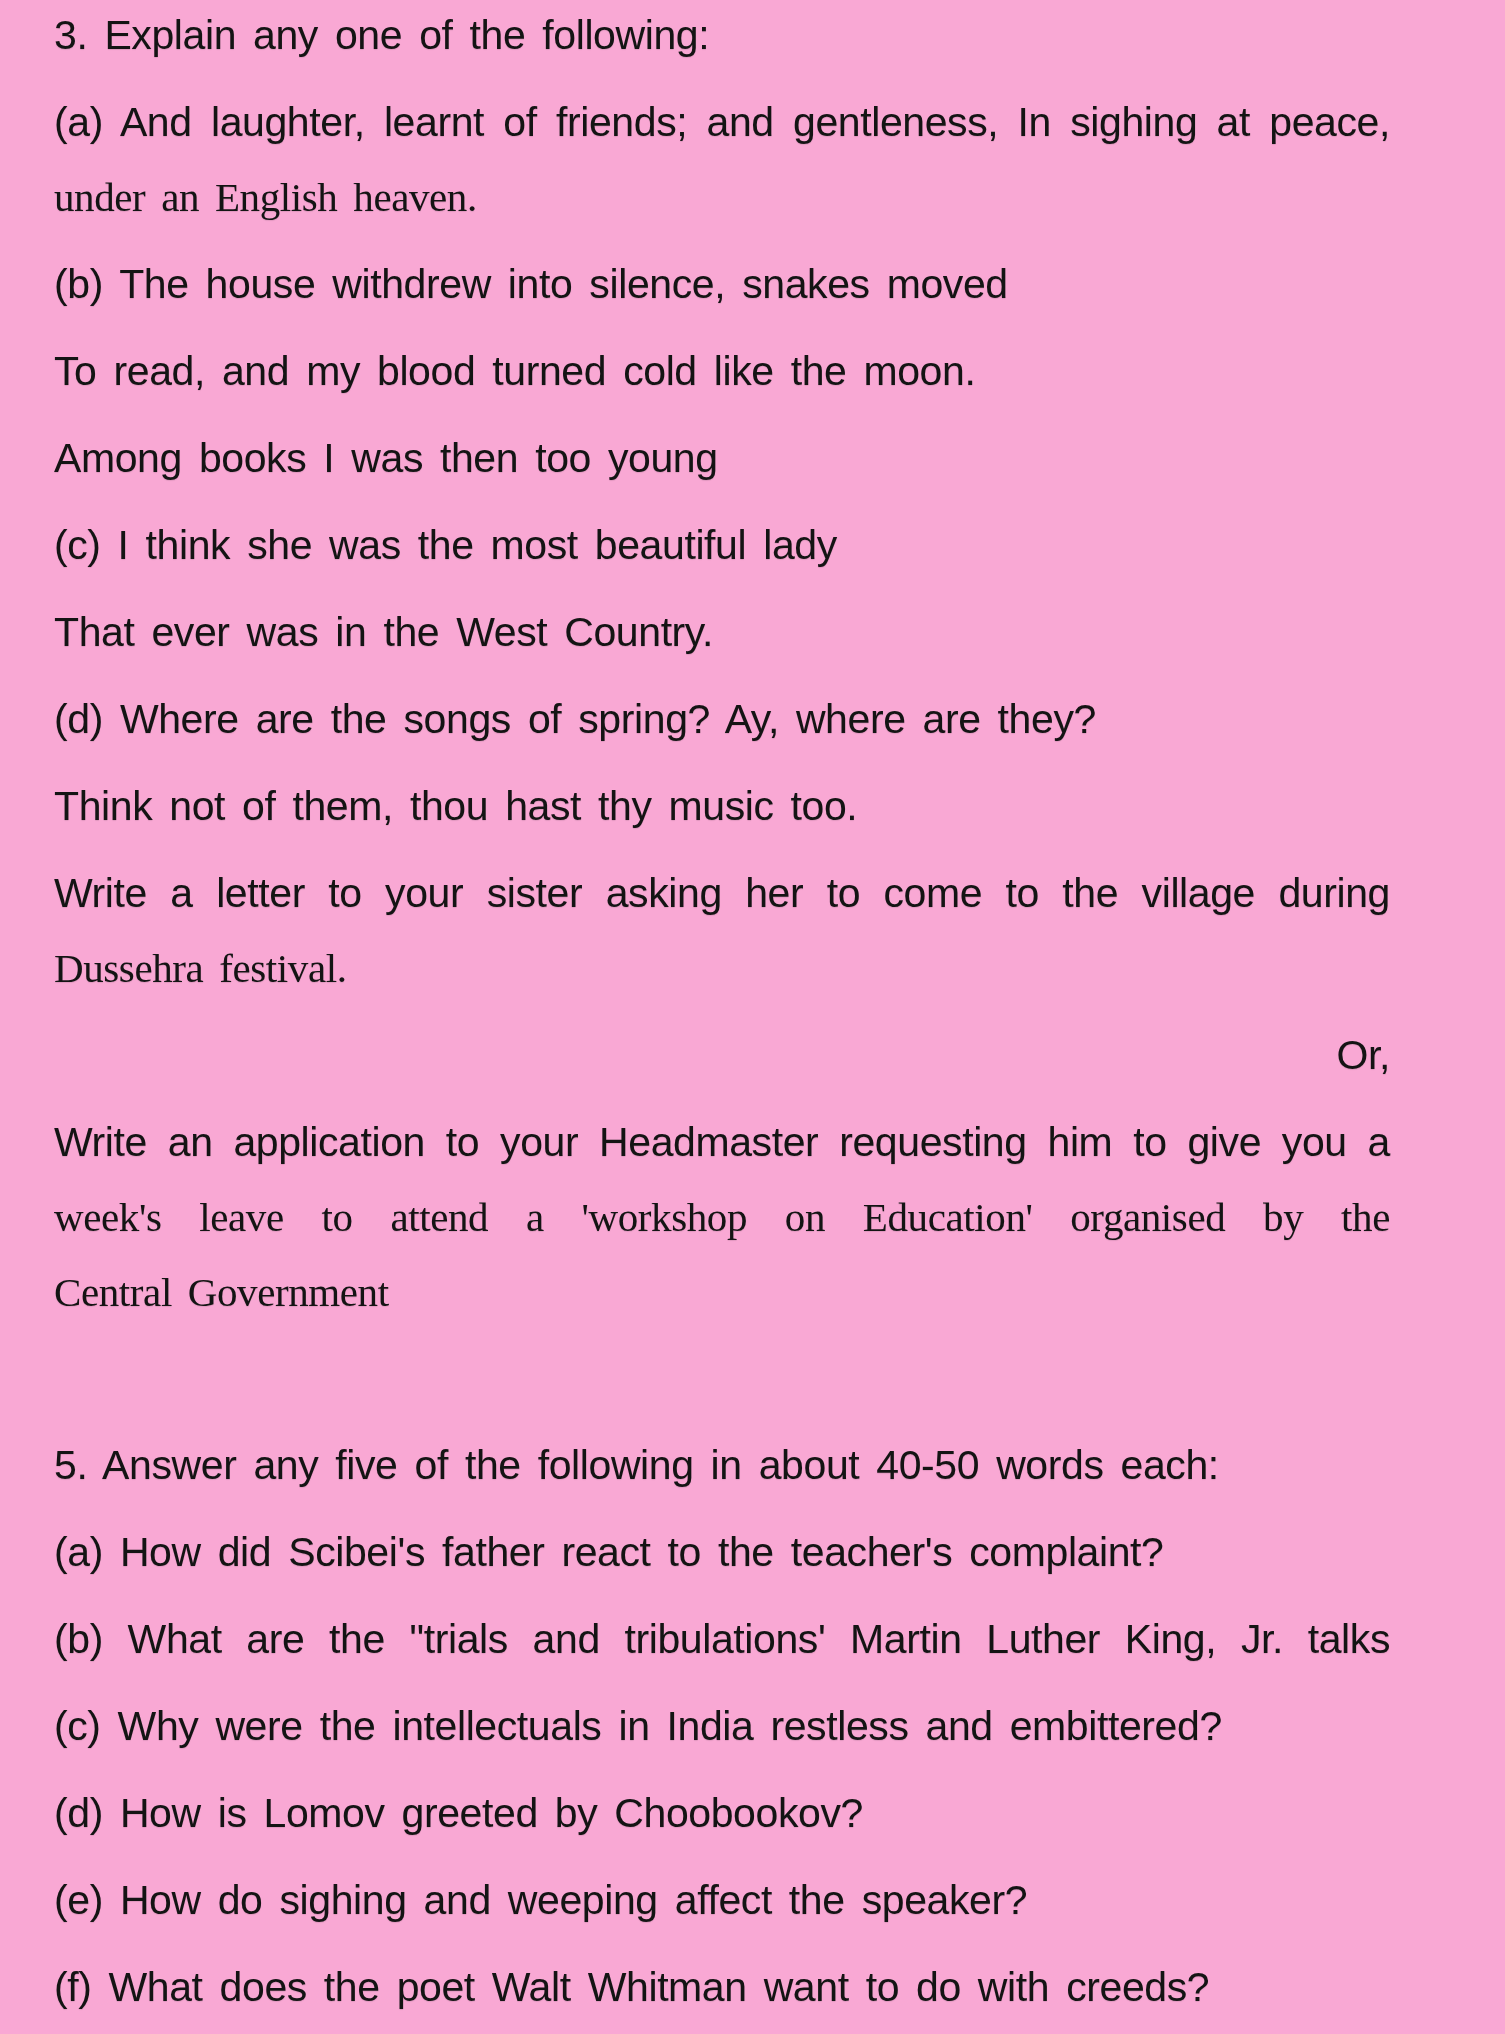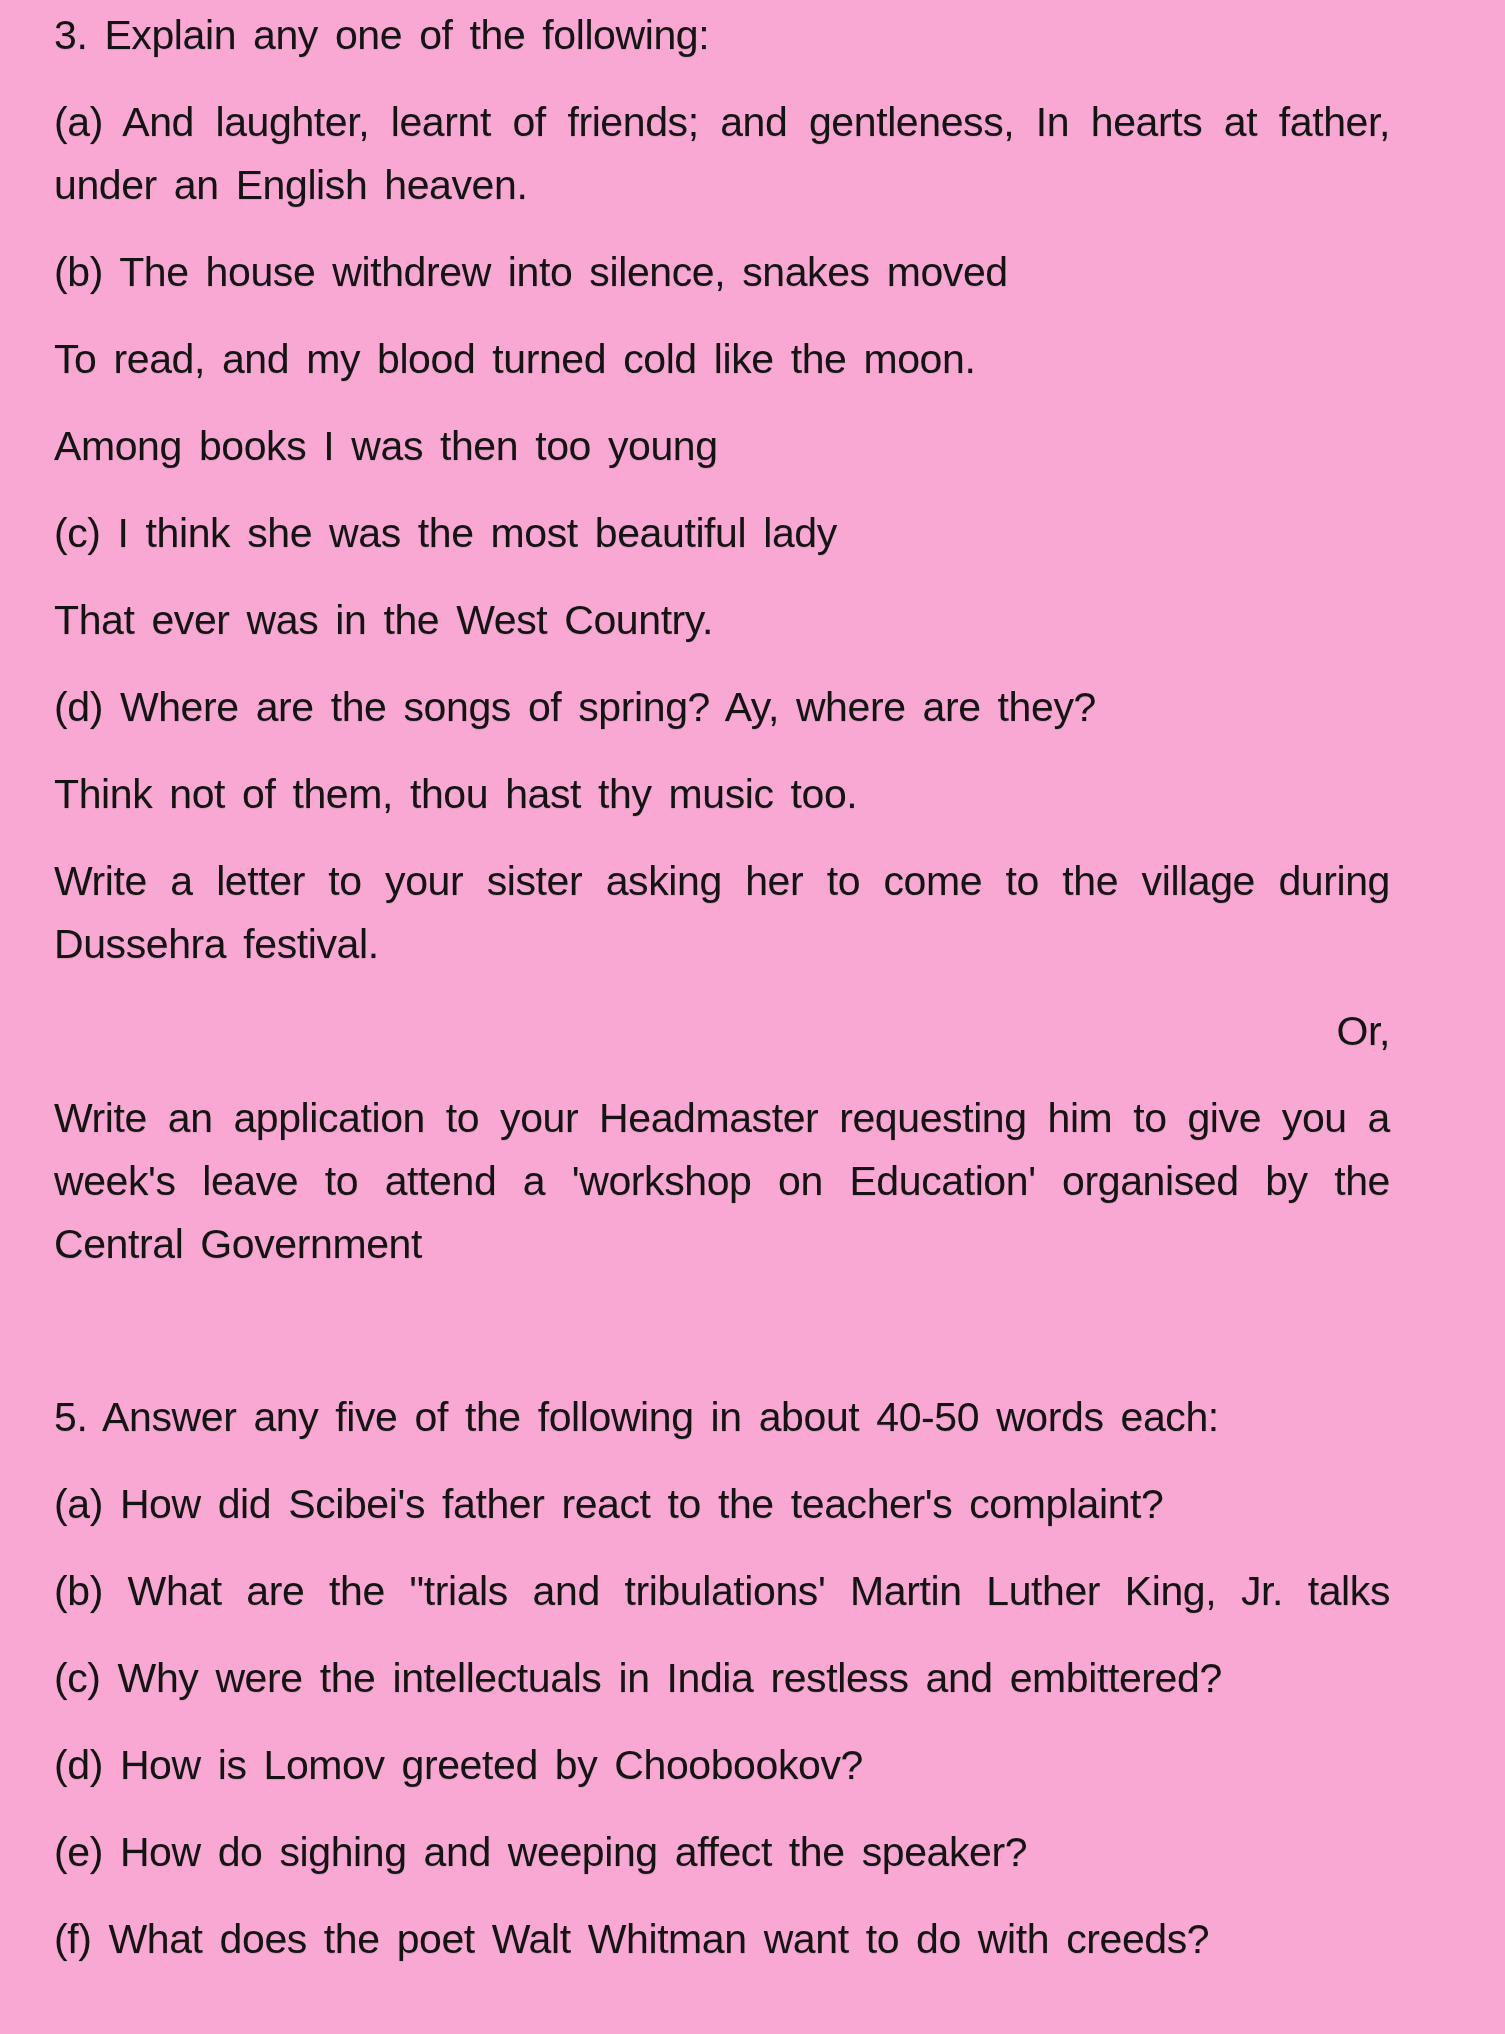--- a/index.html
+++ b/index.html
@@ -22,41 +22,41 @@
     line-height: 63px;
     color: #141414;
     letter-spacing: -0.4px;
     word-spacing: 6px;
     text-shadow: 0 1px 1px rgba(0,0,0,0.10);
     white-space: nowrap;
     margin-top: 24px;
   }
   .line:first-child { margin-top: 0; }
   
-  .cont { margin-top: 0; }
+  .cont { margin-top: 12px; font-family: Liberation Serif, serif; }
   
   .stretch {
     white-space: normal;
     text-align: justify;
     text-align-last: justify;
   }
   .center {
     text-align: right;
     padding-left: 70px; 
   }
   .big-gap { margin-top: 110px; }
 </style>
 </head>
 <body>
 
 <div class="page">
 
   <div class="line">3. Explain any one of the following:</div>
 
-  <div class="line stretch">(a) And laughter, learnt of friends; and gentleness, In hearts at father,</div>
+  <div class="line stretch">(a) And laughter, learnt of friends; and gentleness, In sighing at peace,</div>
   <div class="line cont">under an English heaven.</div>
 
   <div class="line">(b) The house withdrew into silence, snakes moved</div>
   <div class="line">To read, and my blood turned cold like the moon.</div>
   <div class="line">Among books I was then too young</div>
 
   <div class="line">(c) I think she was the most beautiful lady</div>
   <div class="line">That ever was in the West Country.</div>
 
   <div class="line">(d) Where are the songs of spring? Ay, where are they?</div>

